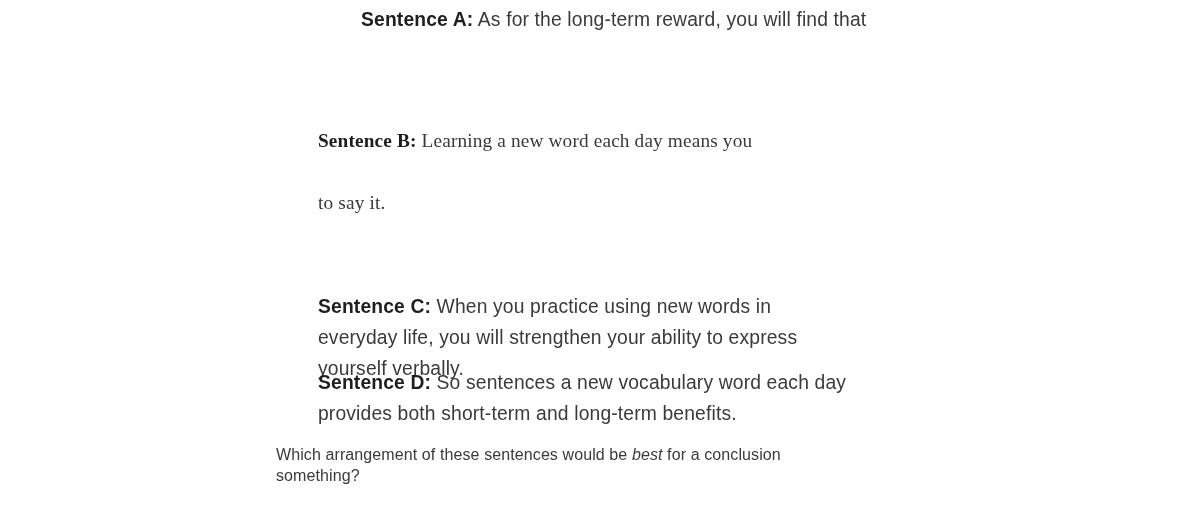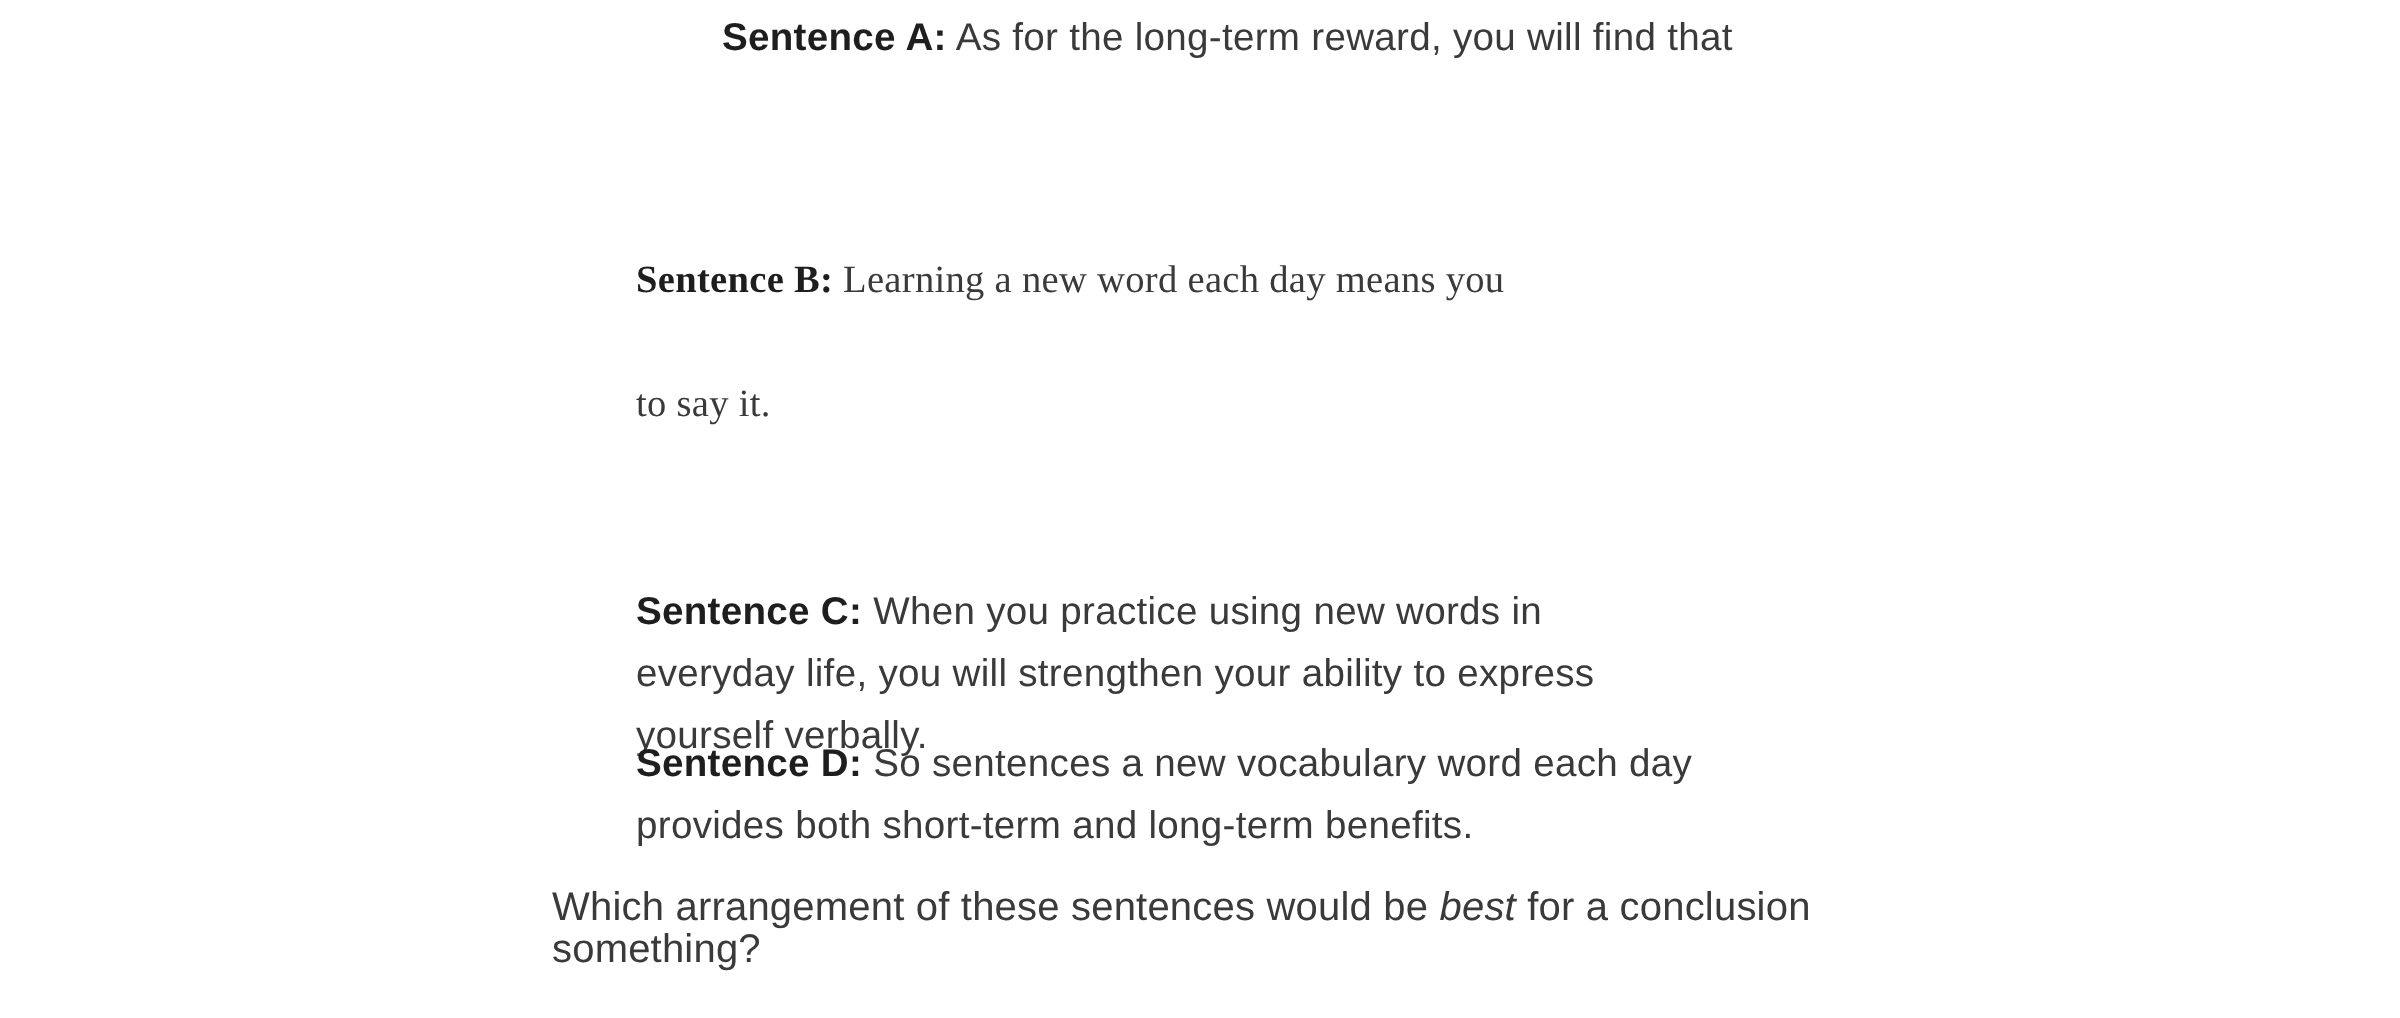--- a/index.html
+++ b/index.html
@@ -30,21 +30,21 @@
   }
   .sentence-a { top: 4px; margin-left: 43px; }
   .sentence-b { top: 125px; font-family: Liberation Serif, serif; }
   .sentence-c { top: 246px; margin-top: 45px; }
   .sentence-d { top: 367px; }
   .question {
     position: absolute;
     left: 276px;
     top: 444px;
     margin: 0;
-    font-size: 20px;
+    font-size: 16px;
     line-height: 21px;
     letter-spacing: 0.1px;
     color: #3a3a3a;
     white-space: nowrap;
   }
   .question em { font-style: italic; }
 </style>
 </head>
 <body>
 

